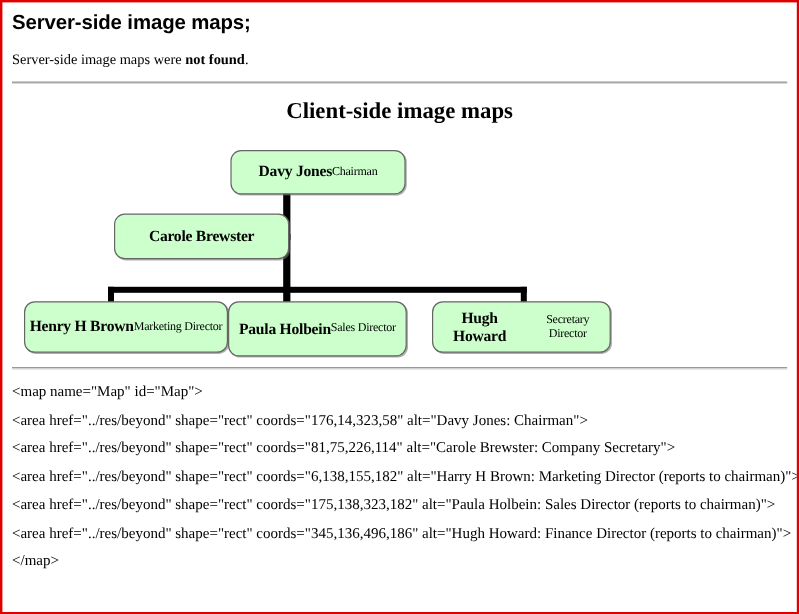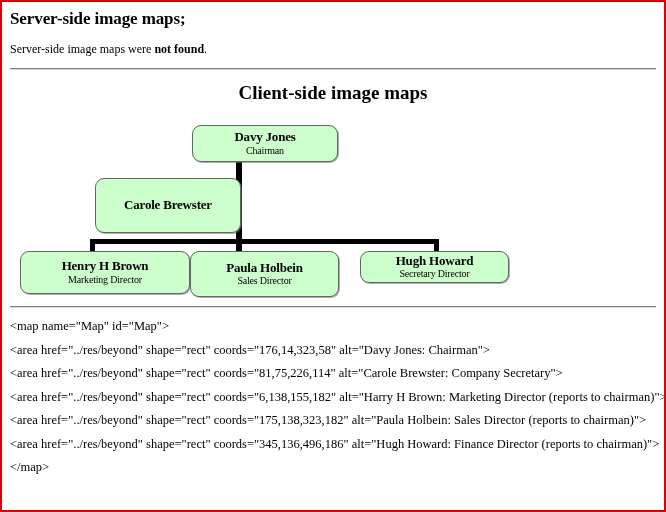--- a/index.html
+++ b/index.html
@@ -22,21 +22,21 @@
   }
   .inner {
     position: relative;
     width: 100%;
     height: 100%;
     box-sizing: border-box;
     padding: 0 8px;
   }
 
   h1.section-title {
-    font-family: Liberation Serif, serif;
+    font-family: Liberation Sans, sans-serif;
     font-size: 17px;
     font-weight: bold;
     margin: 7px 0 0 0;
     letter-spacing: -0.1px;
   }
   p.section-para {
     font-size: 12px;
     margin: 13px 0 0 0;
   }
   p.section-para b { font-weight: bold; }
@@ -72,21 +72,21 @@
   .node {
     position: absolute;
     box-sizing: border-box;
     background: #ccffcc;
     border: 1px solid #666666;
     border-radius: 9px;
     text-align: center;
     z-index: 2;
     box-shadow: 1px 1px 0 rgba(110,110,110,0.55);
     display: flex;
-    flex-direction: column;
+    flex-direction: row;
     align-items: center;
     justify-content: center;
   }
   .node .nm {
     font-size: 13px;
     font-weight: bold;
     line-height: 1.15;
     letter-spacing: -0.2px;
   }
   .node .ti {
@@ -137,35 +137,35 @@
 
       <div class="conn" style="left:226px; top:122px; width:6px; height:22px;"></div>
 
       <div class="conn" style="left:424px; top:122px; width:5px; height:22px;"></div>
 
       <div class="node" style="left:182px; top:8px; width:146px; height:37px;">
         <span class="nm">Davy Jones</span>
         <span class="ti">Chairman</span>
       </div>
 
-      <div class="node" style="left:85px; top:61px; width:146px; height:55px;">
+      <div class="node" style="left:85px; top:61px; width:146px; height:38px;">
         <span class="nm">Carole Brewster</span>
       </div>
 
       <div class="node" style="left:10px; top:134px; width:170px; height:43px;">
         <span class="nm">Henry H Brown</span>
         <span class="ti">Marketing Director</span>
       </div>
 
       <div class="node" style="left:180px; top:134px; width:149px; height:46px;text-align:center;">
         <span class="nm">Paula Holbein</span>
         <span class="ti">Sales Director</span>
       </div>
 
-      <div class="node" style="left:350px; top:134px; width:149px; height:32px;">
+      <div class="node" style="left:350px; top:134px; width:149px; height:43px;">
         <span class="nm">Hugh Howard</span>
         <span class="ti">Secretary Director</span>
       </div>
 
     </div>
 
     <hr class="rule" style="margin-top:4px;">
 
     <div class="code-block">
       <div class="code-line">&lt;map name="Map" id="Map"&gt;</div>

